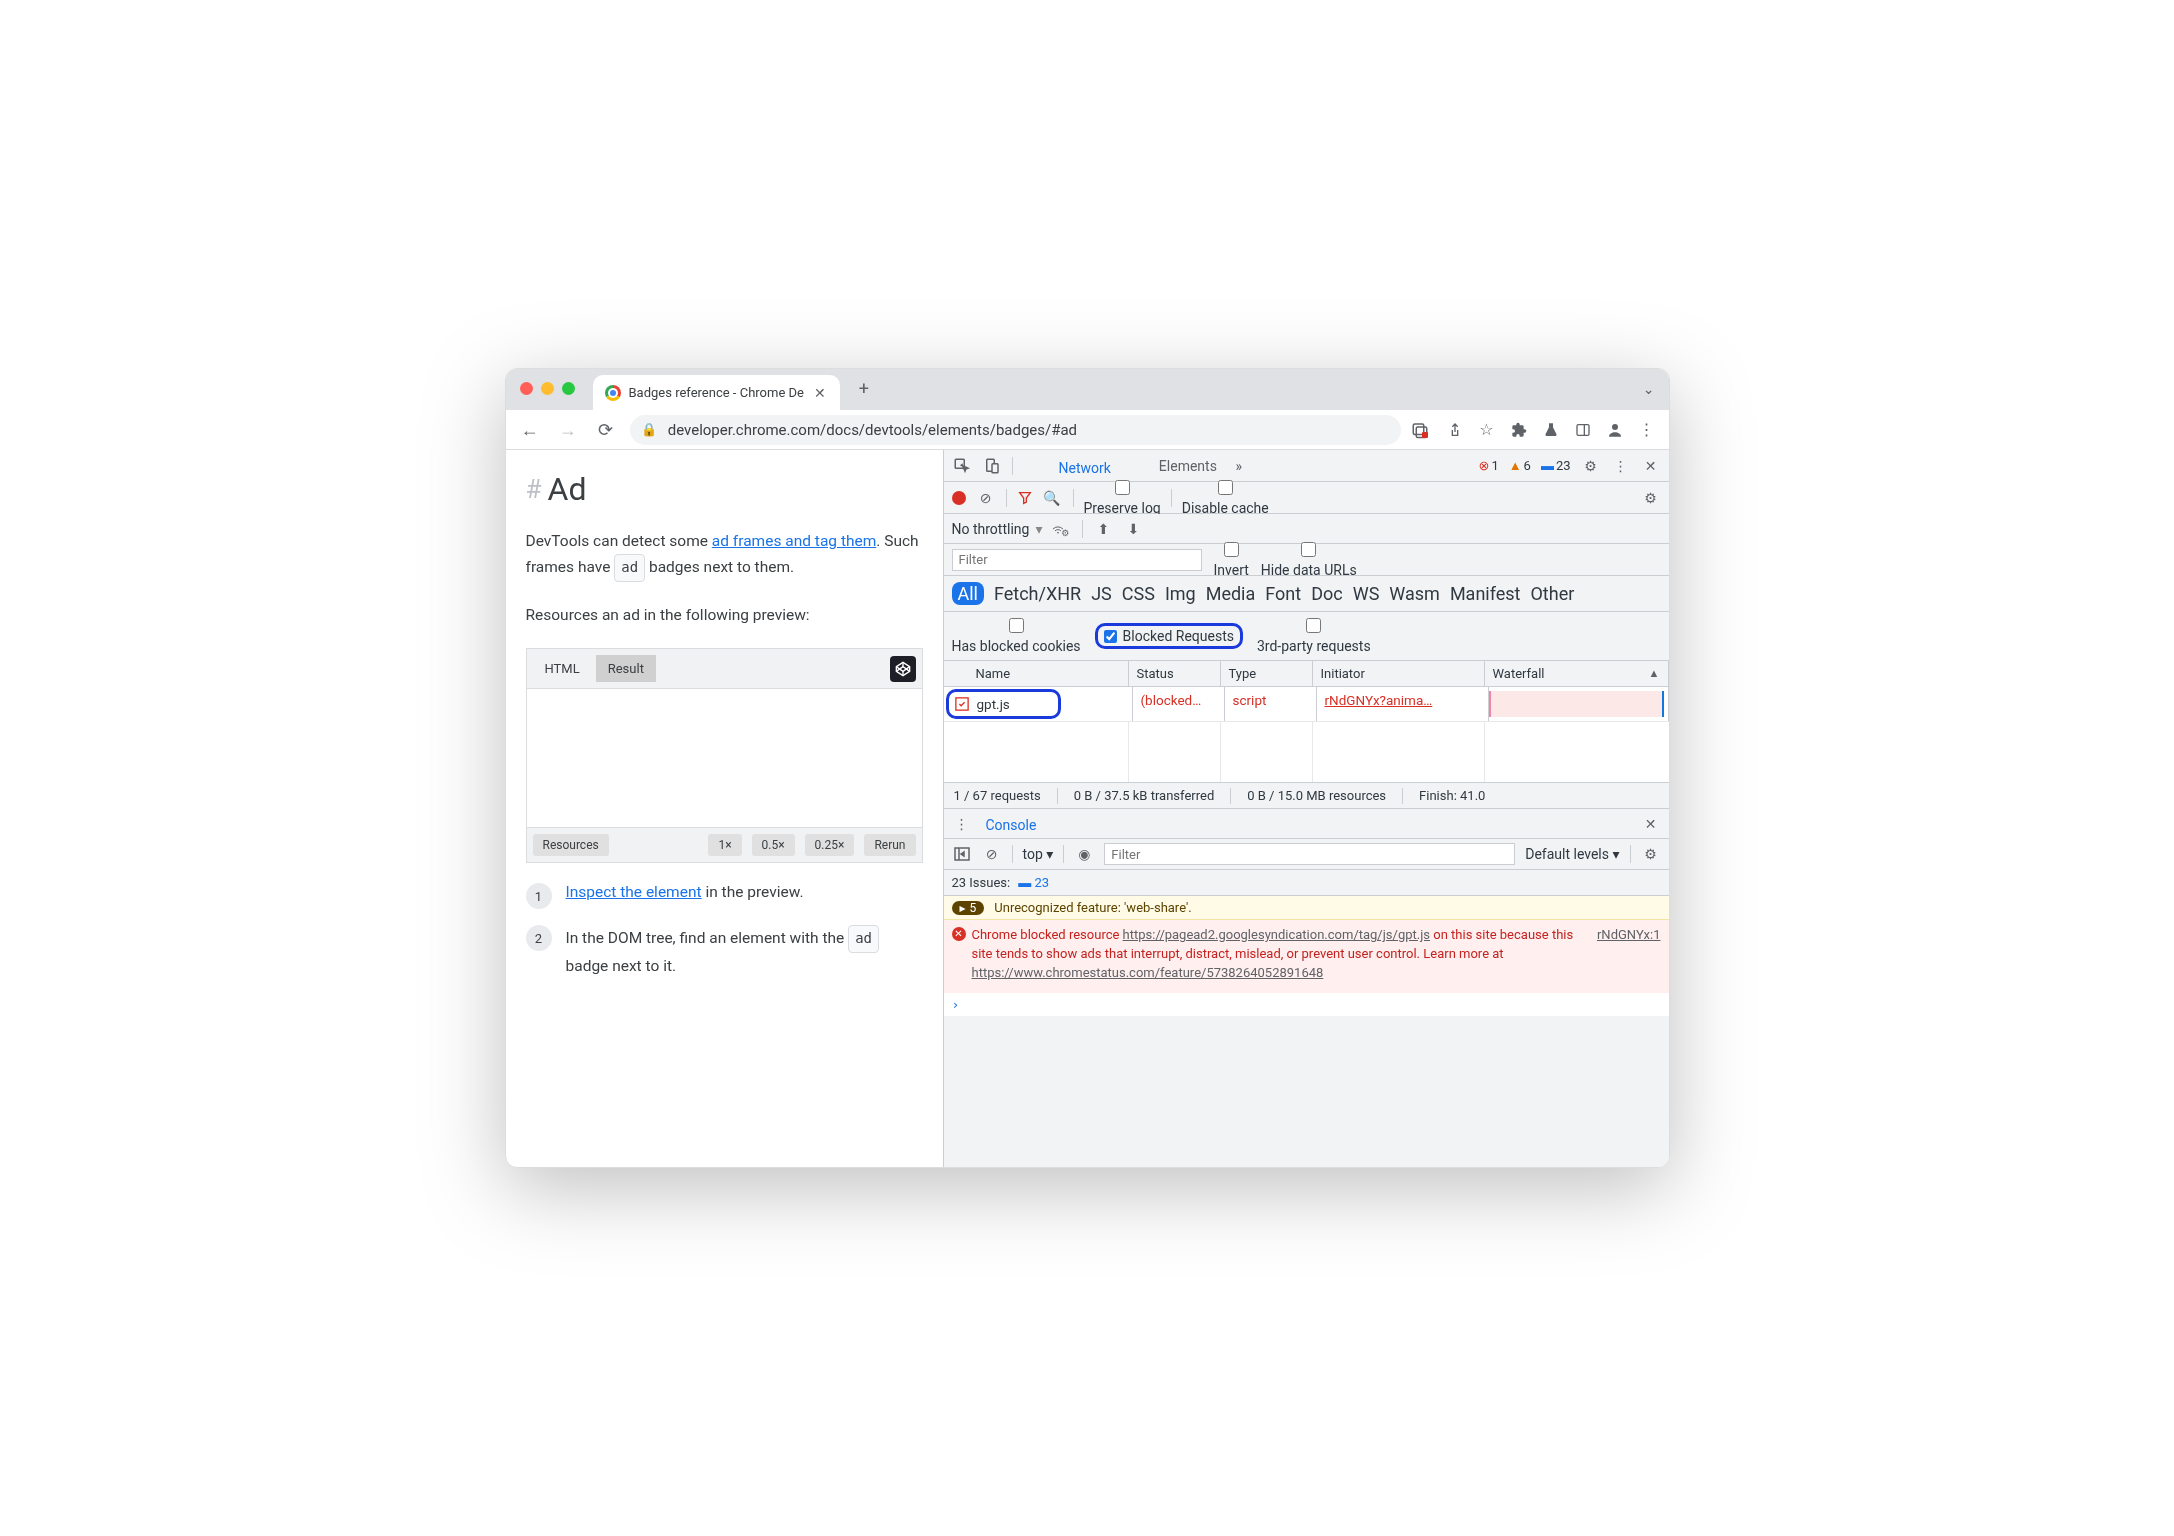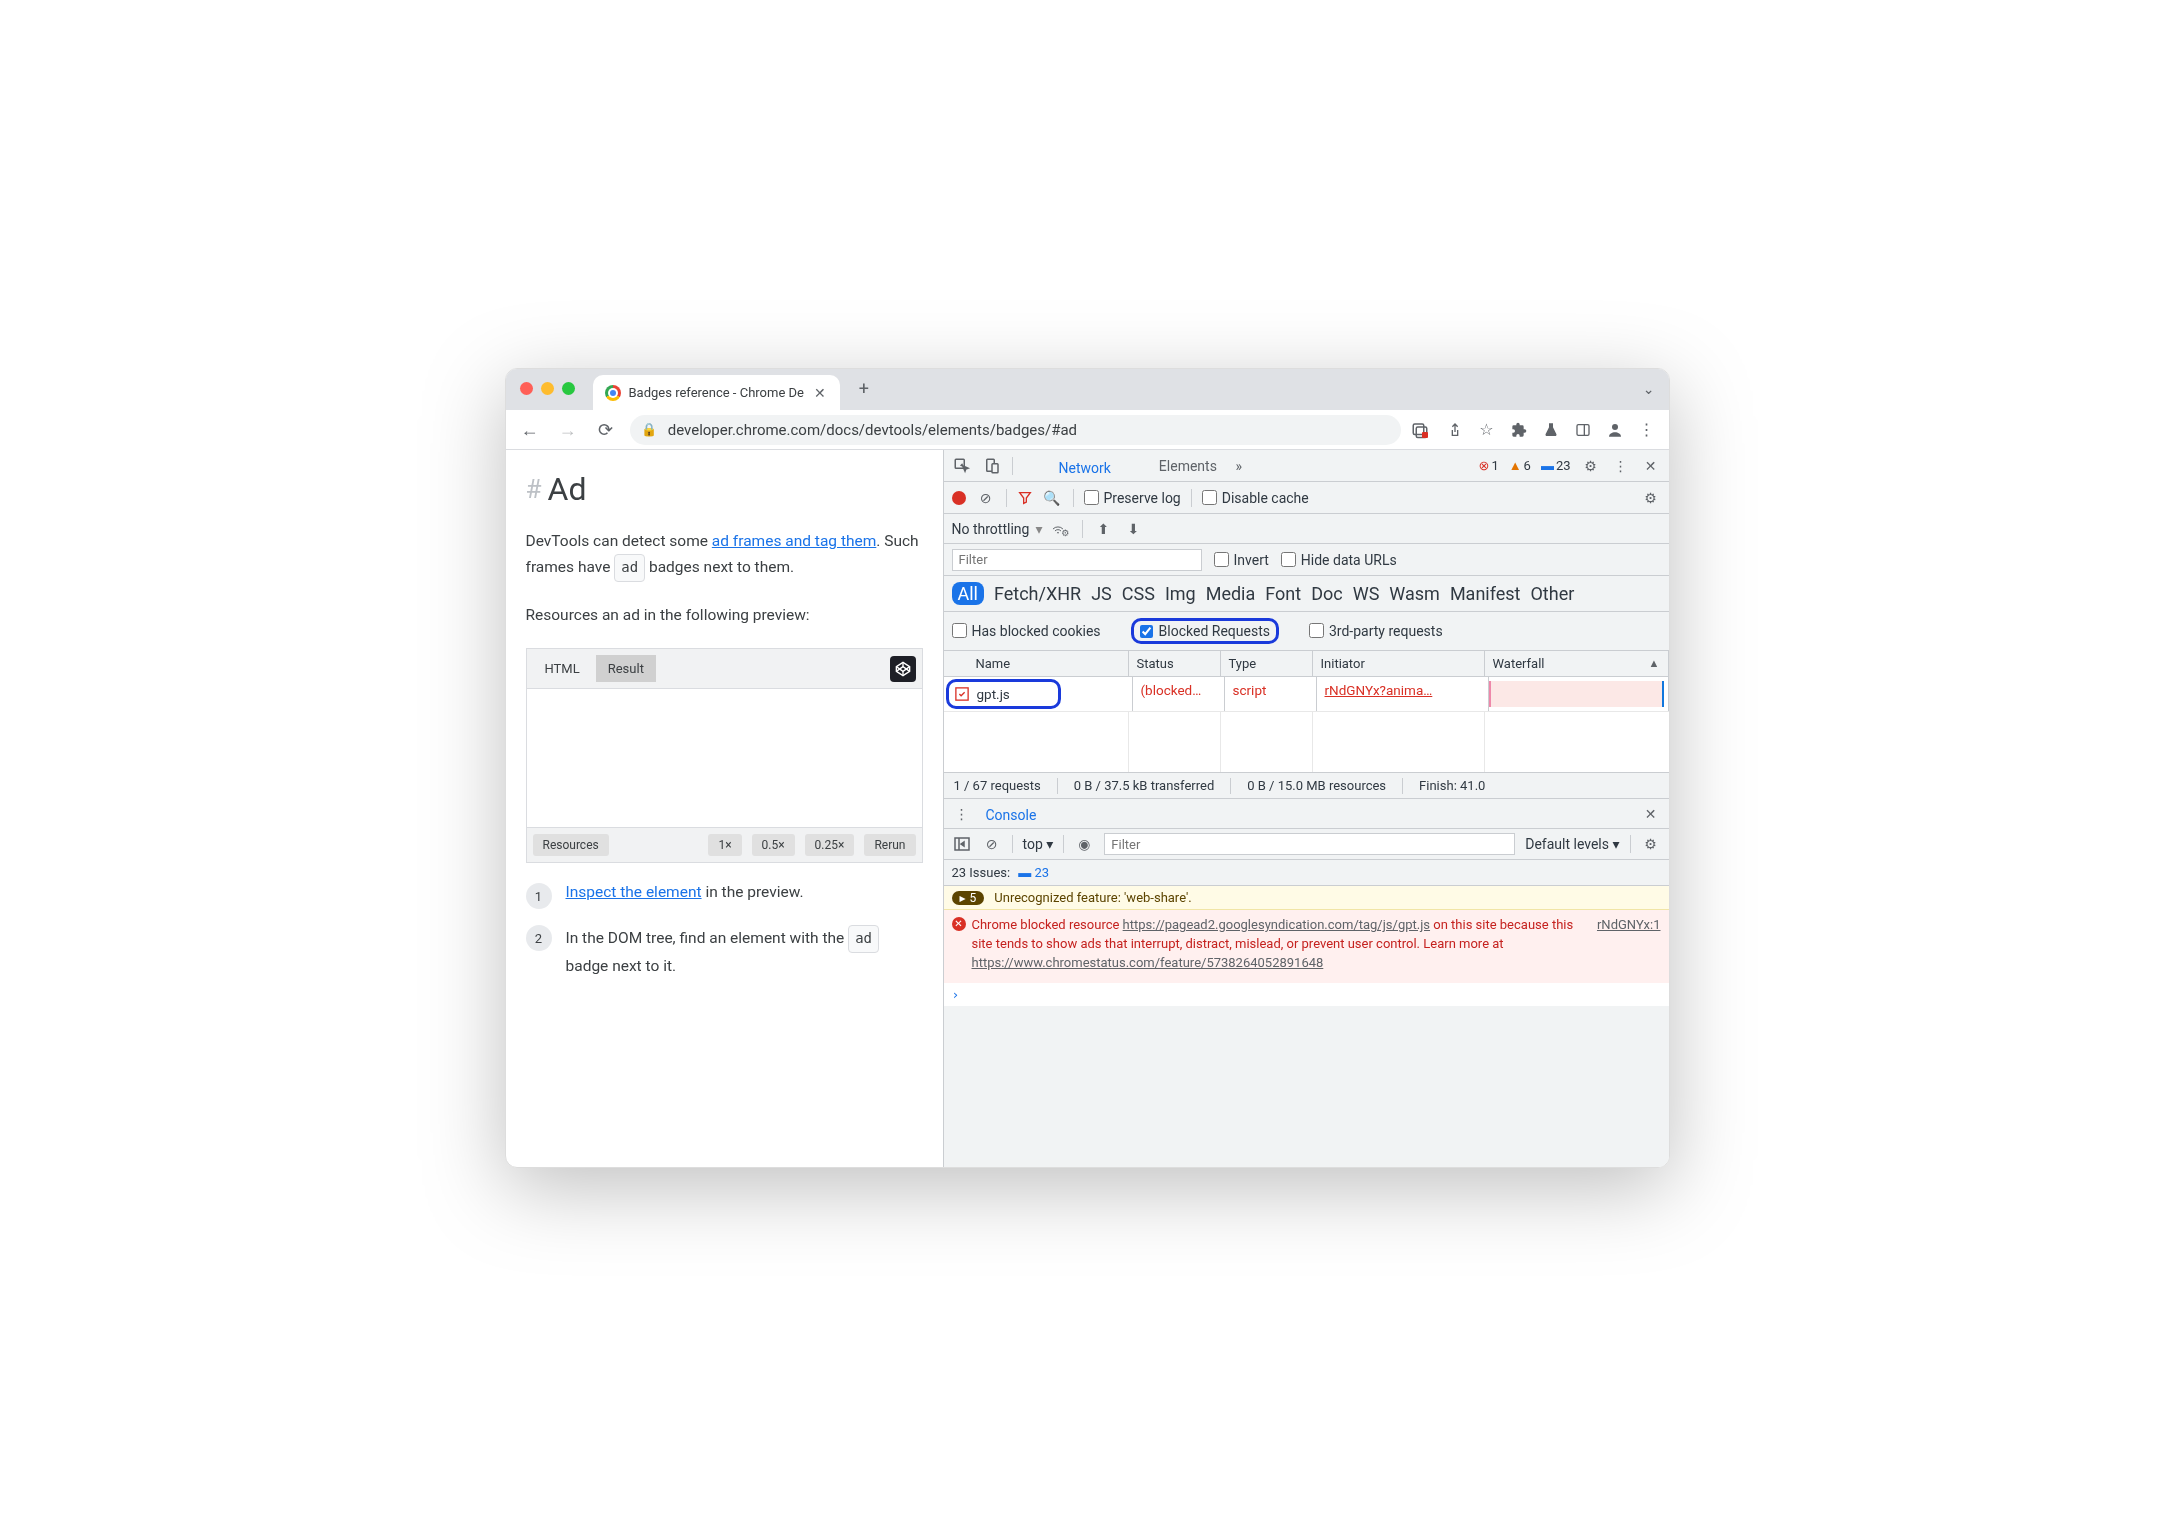--- a/index.html
+++ b/index.html
@@ -49,29 +49,29 @@
 .dt-tab.active { color:#1a73e8; border-bottom:2px solid #1a73e8; padding-bottom:6px; margin-bottom:-8px; }
 .dt-spacer { flex:1; }
 .dt-ico { width:20px; height:20px; display:flex; align-items:center; justify-content:center; color:#5f6368; font-size:14px; }
 .err-badge { display:flex; align-items:center; gap:2px; font-size:13px; }
 .err-badge .ec { color:#d93025; }
 .err-badge .wc { color:#e37400; }
 .err-badge .ic { color:#1a73e8; }
 .dt-row.toolbar .rec { width:14px; height:14px; border-radius:50%; background:#d93025; }
 .funnel { color:#d93025; font-size:16px; }
 .dt-row.toolbar .sep { width:1px; height:18px; background:#cacdd1; }
-.chk { display:flex; gap:5px; color:#303942; }
+.chk { display:flex; align-items:center; gap:5px; color:#303942;flex-direction:column; }
 .chk input { width:15px; height:15px; }
 .throttling { display:flex; align-items:center; gap:6px; color:#303942; }
 .filterbar { display:flex; align-items:center; height:32px; border-bottom:1px solid #cacdd1; background:#f1f3f4; padding:0 8px; gap:12px; }
 .filter-input { width:250px; height:22px; border:1px solid #cacdd1; background:#fff; padding:0 6px; font-size:13px; outline:none; }
 .type-chips { display:flex; align-items:center; flex-wrap:wrap; gap:10px; padding:6px 8px; border-bottom:1px solid #cacdd1; font-size:18px; color:#303942; }
 .chip { cursor:pointer; }
 .chip.active { background:#1a73e8; color:#fff; padding:1px 6px; border-radius:8px; }
-.checks-row { display:flex; align-items:center; gap:30px; padding:6px 8px; border-bottom:1px solid #cacdd1; }
+.checks-row { display:flex; align-items:center; gap:14px; padding:6px 8px; border-bottom:1px solid #cacdd1; }
 .highlight-box { border:3px solid #1a3adb; border-radius:10px; padding:2px 6px; display:flex; align-items:center; gap:6px; }
 .highlight-box input { accent-color:#1a73e8; }
 .net-table { background:#fff; }
 .net-head { display:flex; background:#f1f3f4; border-bottom:1px solid #cacdd1; font-size:13px; color:#303942; }
 .net-col { padding:5px 8px; border-right:1px solid #cacdd1; }
 .net-col.name { flex:0 0 185px;padding-left:32px; }
 .net-col.status { flex:0 0 92px; }
 .net-col.type { flex:0 0 92px; }
 .net-col.init { flex:0 0 172px; }
 .net-col.wf { flex:1; display:flex; justify-content:space-between; align-items:center; }

